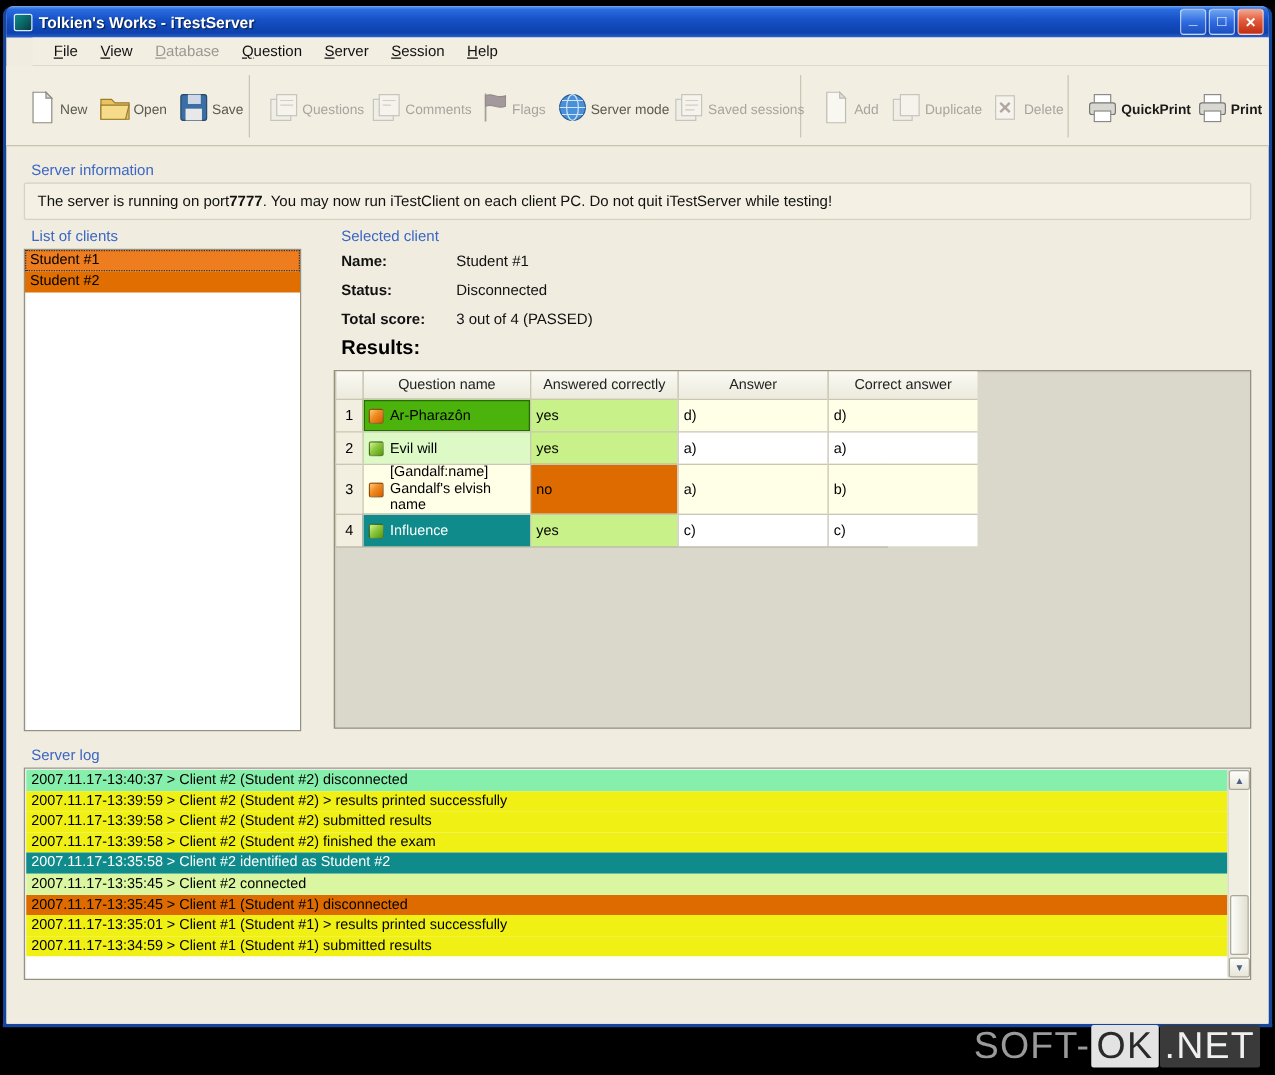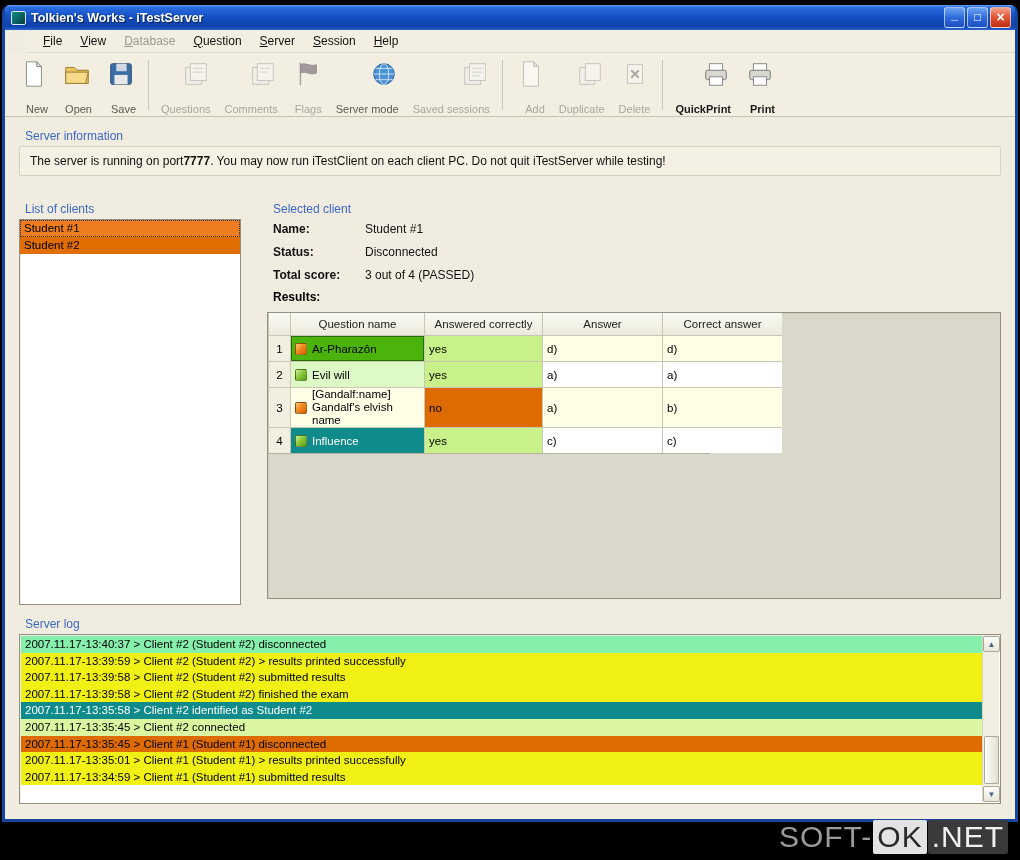--- a/index.html
+++ b/index.html
@@ -42,52 +42,52 @@
   .menu-item { padding:3px 9px; color:#111; display:inline-block; }
   .menu-item::first-letter { text-decoration:underline; }
   .menu-item.disabled { color:#9a9890; }
 
   
   .toolbar {
     height:64px; background:#F2EFE2; border-bottom:1px solid #C6C3B0;
     display:flex; align-items:stretch; padding:3px 6px 2px 6px;
   }
   .tb-item {
-    display:flex; flex-direction:column; align-items:flex-end; justify-content:flex-start;
-    padding:3px 7px 1px 7px; border-radius:3px; min-width:42px;gap:11px;
+    display:flex; align-items:center; justify-content:flex-start;
+    padding:3px 7px 1px 7px; border-radius:3px; min-width:42px;
   }
   .tb-icon { width:30px; height:30px; flex:0 0 auto; }
   .tb-label { font-size:11px; color:#5c5a50; margin-top:3px; white-space:nowrap; }
   .tb-item.disabled { opacity:.5; filter:grayscale(.8); }
   .tb-item.bold .tb-label { color:#1a1a1a; font-weight:bold; }
   .tb-sep { width:1px; background:#C9C6B3; margin:4px 5px; }
 
   
   .content { padding:8px 14px 0 14px; }
   .sec-heading { color:#3B66C4; font-size:12px; margin:4px 0 3px 6px; }
   .info-box {
     height:30px; border:1px solid #D5D2BE; background:#F4F1E4; border-radius:2px;
     display:flex; align-items:center; padding-left:10px; font-size:12px; color:#111;
   }
 
-  .main-row { display:flex; margin-top:22px; }
+  .main-row { display:flex; margin-top:2px; }
   .left-col { width:224px; flex:0 0 aupx; }
   .right-col { flex:1; margin-left:24px; }
 
   .listbox {
     width:222px; height:386px; background:#fff; border:1px solid #94927F;
     box-shadow:inset 1px 1px 0 rgba(0,0,0,.08); overflow:hidden; margin-top:3px;
   }
   .list-item { height:17px; line-height:17px; font-size:11.5px; padding-left:4px; color:#000; }
   .list-item.focused { outline:1px dotted #333; outline-offset:-1px; }
 
   .fields { display:grid; grid-template-columns:92px auto; row-gap:9px; font-size:12px; margin:6px 0 8px 6px; }
   .field-label { font-weight:bold; color:#111; }
   .field-value { color:#111; }
-  .results-label { font-weight:bold; font-size:12px; margin:2px 0 8px 6px; }
+  .results-label { font-weight:bold; font-size:16px; margin:2px 0 8px 6px; }
 
   .table-panel {
     border:1px solid #94927F; background:#DAD7CB; height:287px;
     box-shadow:inset 1px 1px 0 rgba(0,0,0,.06); padding:0; overflow:hidden;
   }
   .rtable { display:grid; grid-template-columns:22px 134px 118px 120px 120px; border-bottom:1px solid #B5B2A0; border-right:1px solid #B5B2A0; width:442px; }
   .rcell {
     border-left:1px solid #C9C6B4; border-top:1px solid #C9C6B4;
     font-size:11.5px; color:#000; display:flex; align-items:center; padding:0 4px; min-height:22px;
   }

